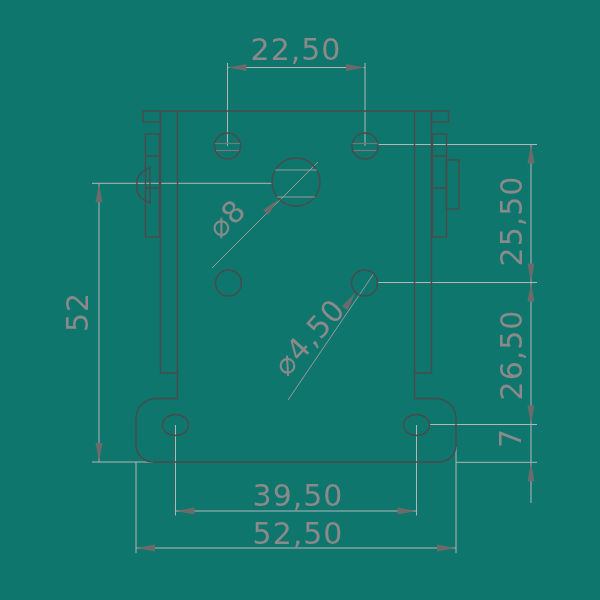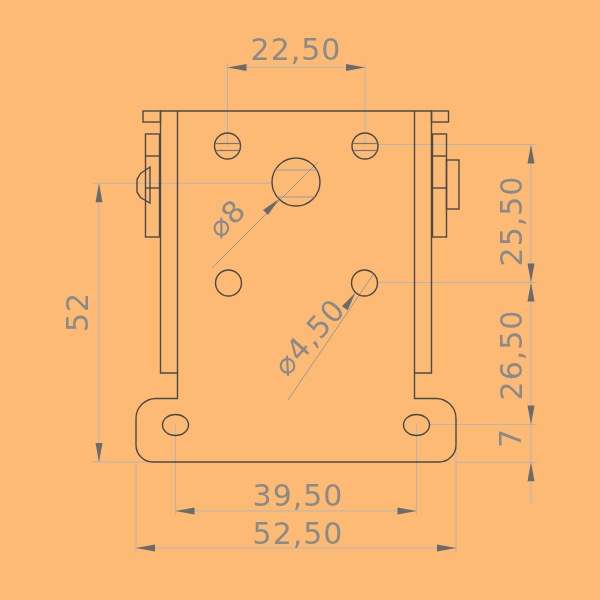--- a/index.html
+++ b/index.html
@@ -6,21 +6,21 @@
     margin: 0;
     padding: 0;
     background: #ffffff;
     width: 600px;
     height: 600px;
     overflow: hidden;
   }
   .drawing-wrap {
     width: 600px;
     height: 600px;
-    background: #fdba74;
+    background: #0f766e;
   }
   svg text {
     font-family: "DejaVu Sans", "Liberation Sans", sans-serif;
     font-size: 30px;
     letter-spacing: 1px;
     fill: #8a8a8a;
   }
   .outline  { stroke: #4a4a4a; stroke-width: 1.4; fill: none; }
   .dimline  { stroke: #b5b5b5; stroke-width: 1;   fill: none; }
   .slotline { stroke: #777777; stroke-width: 1.2; fill: none; }

